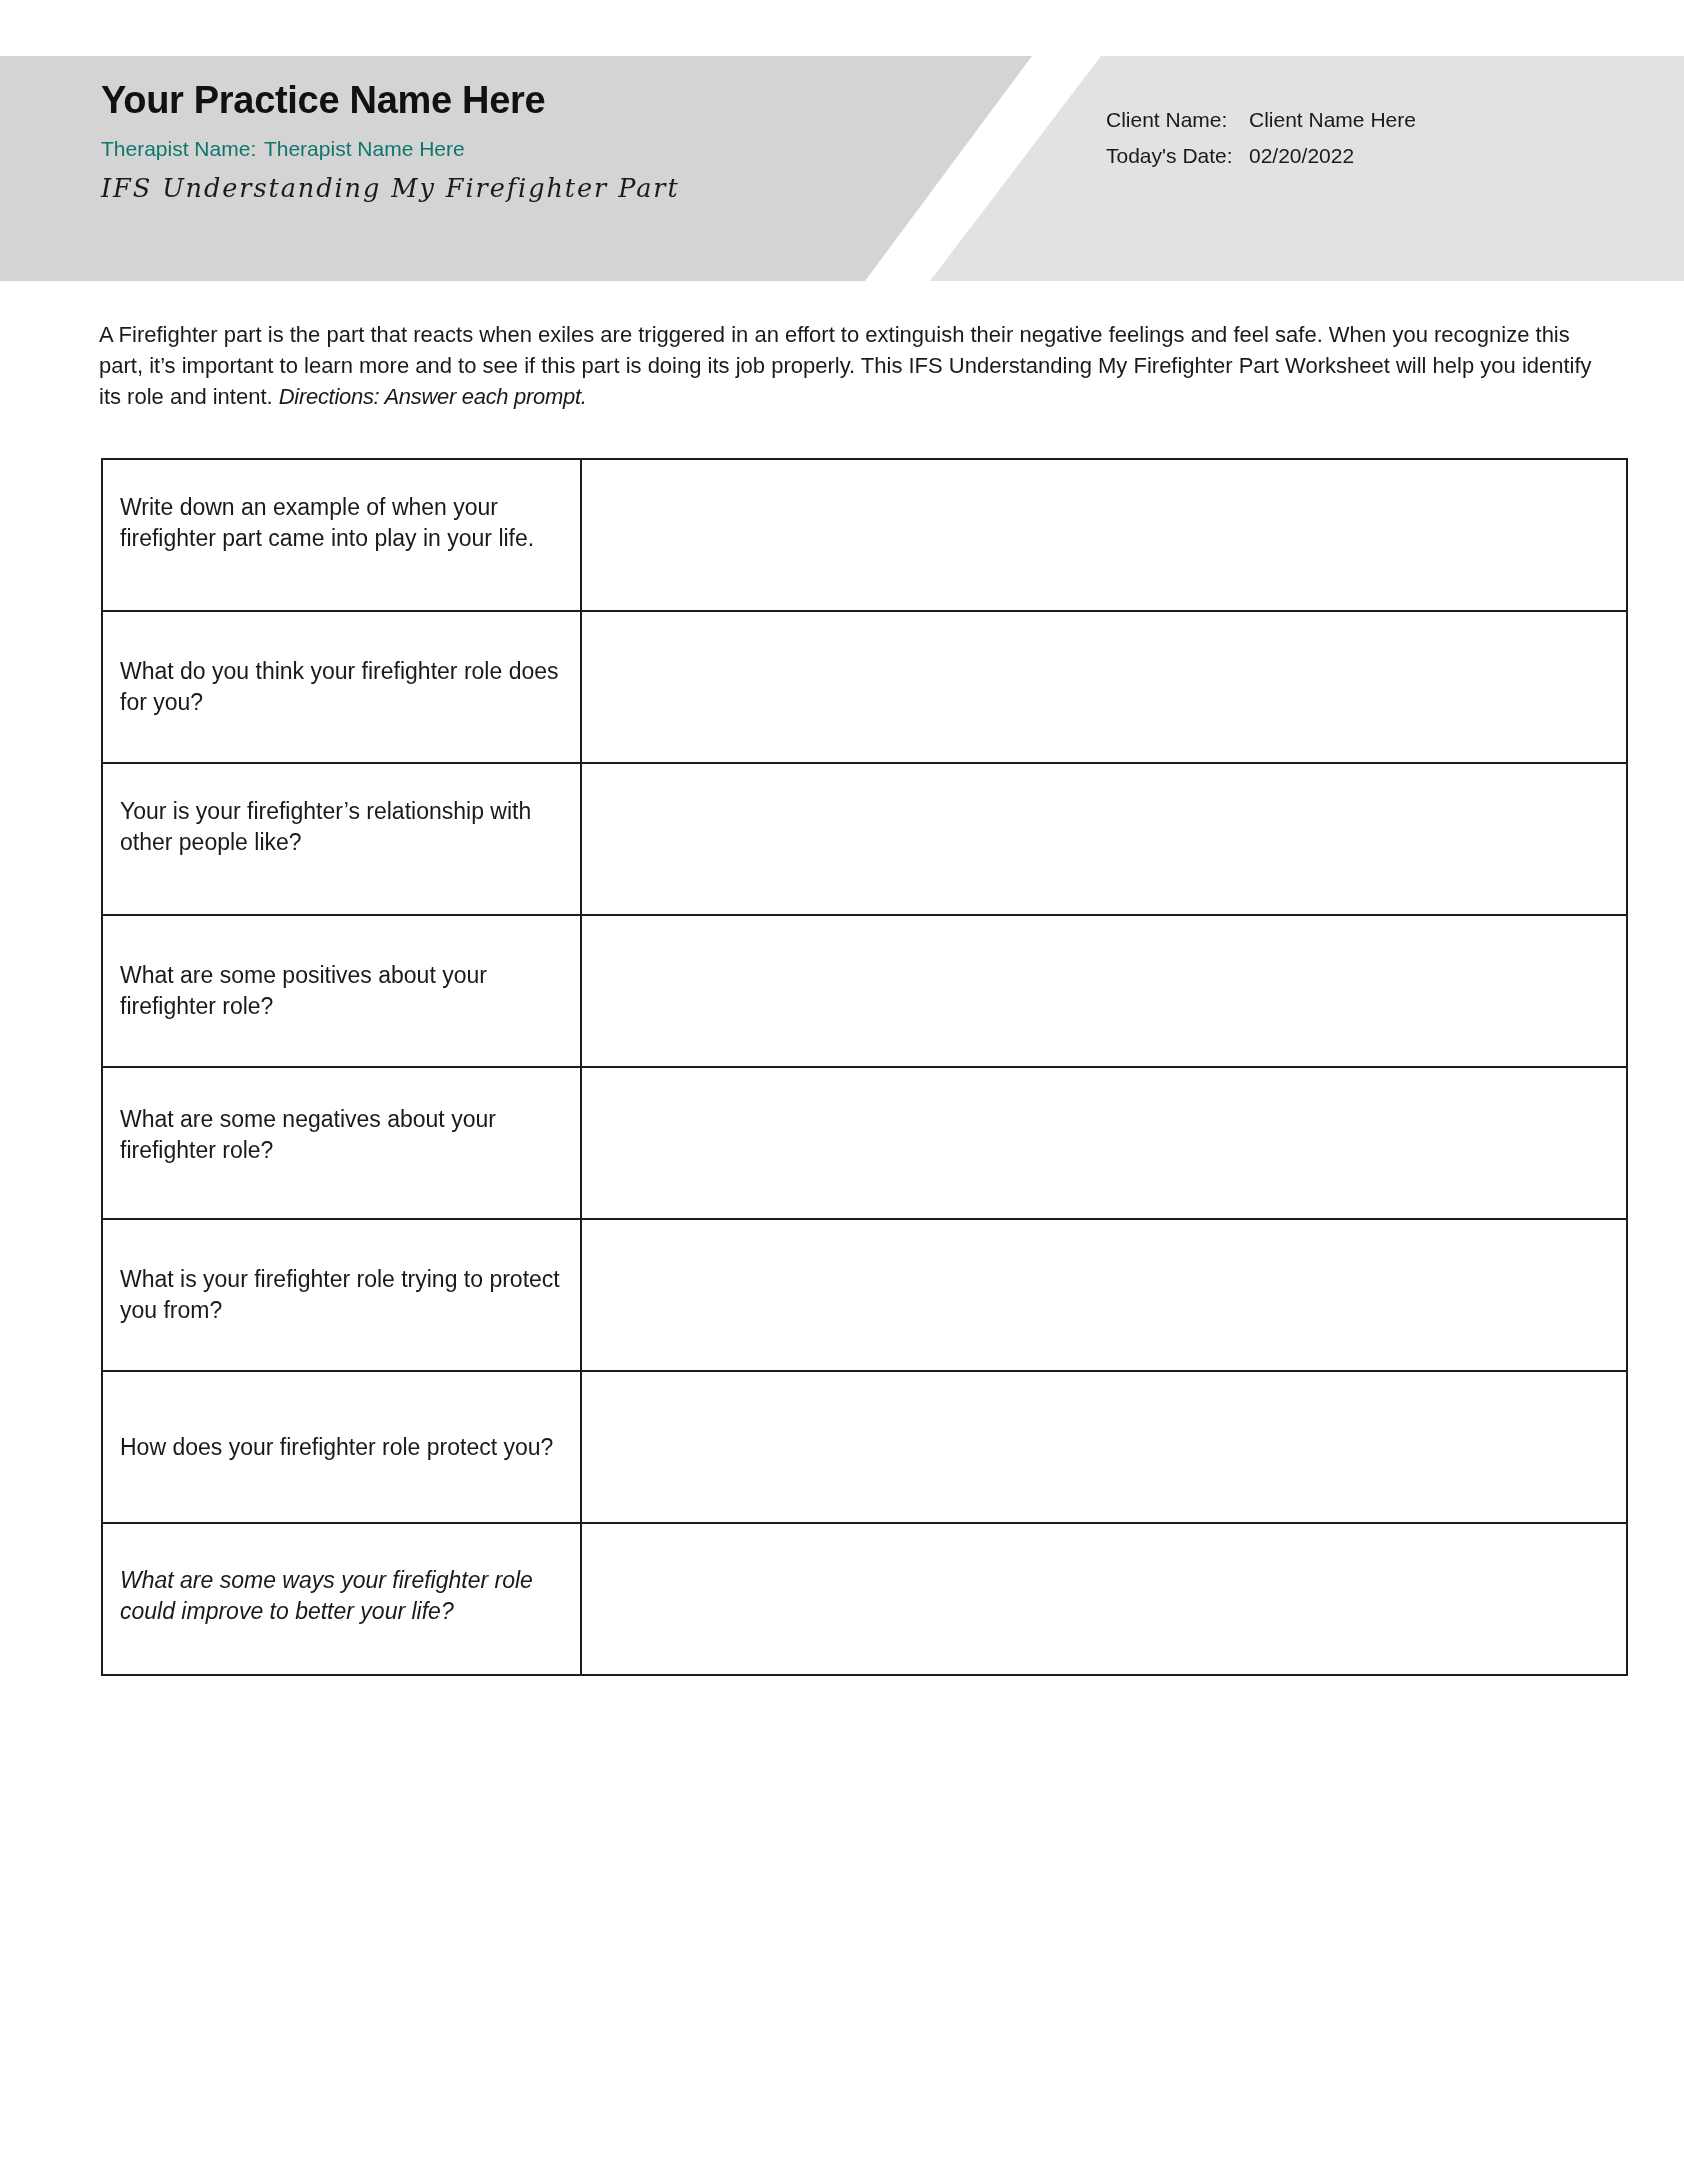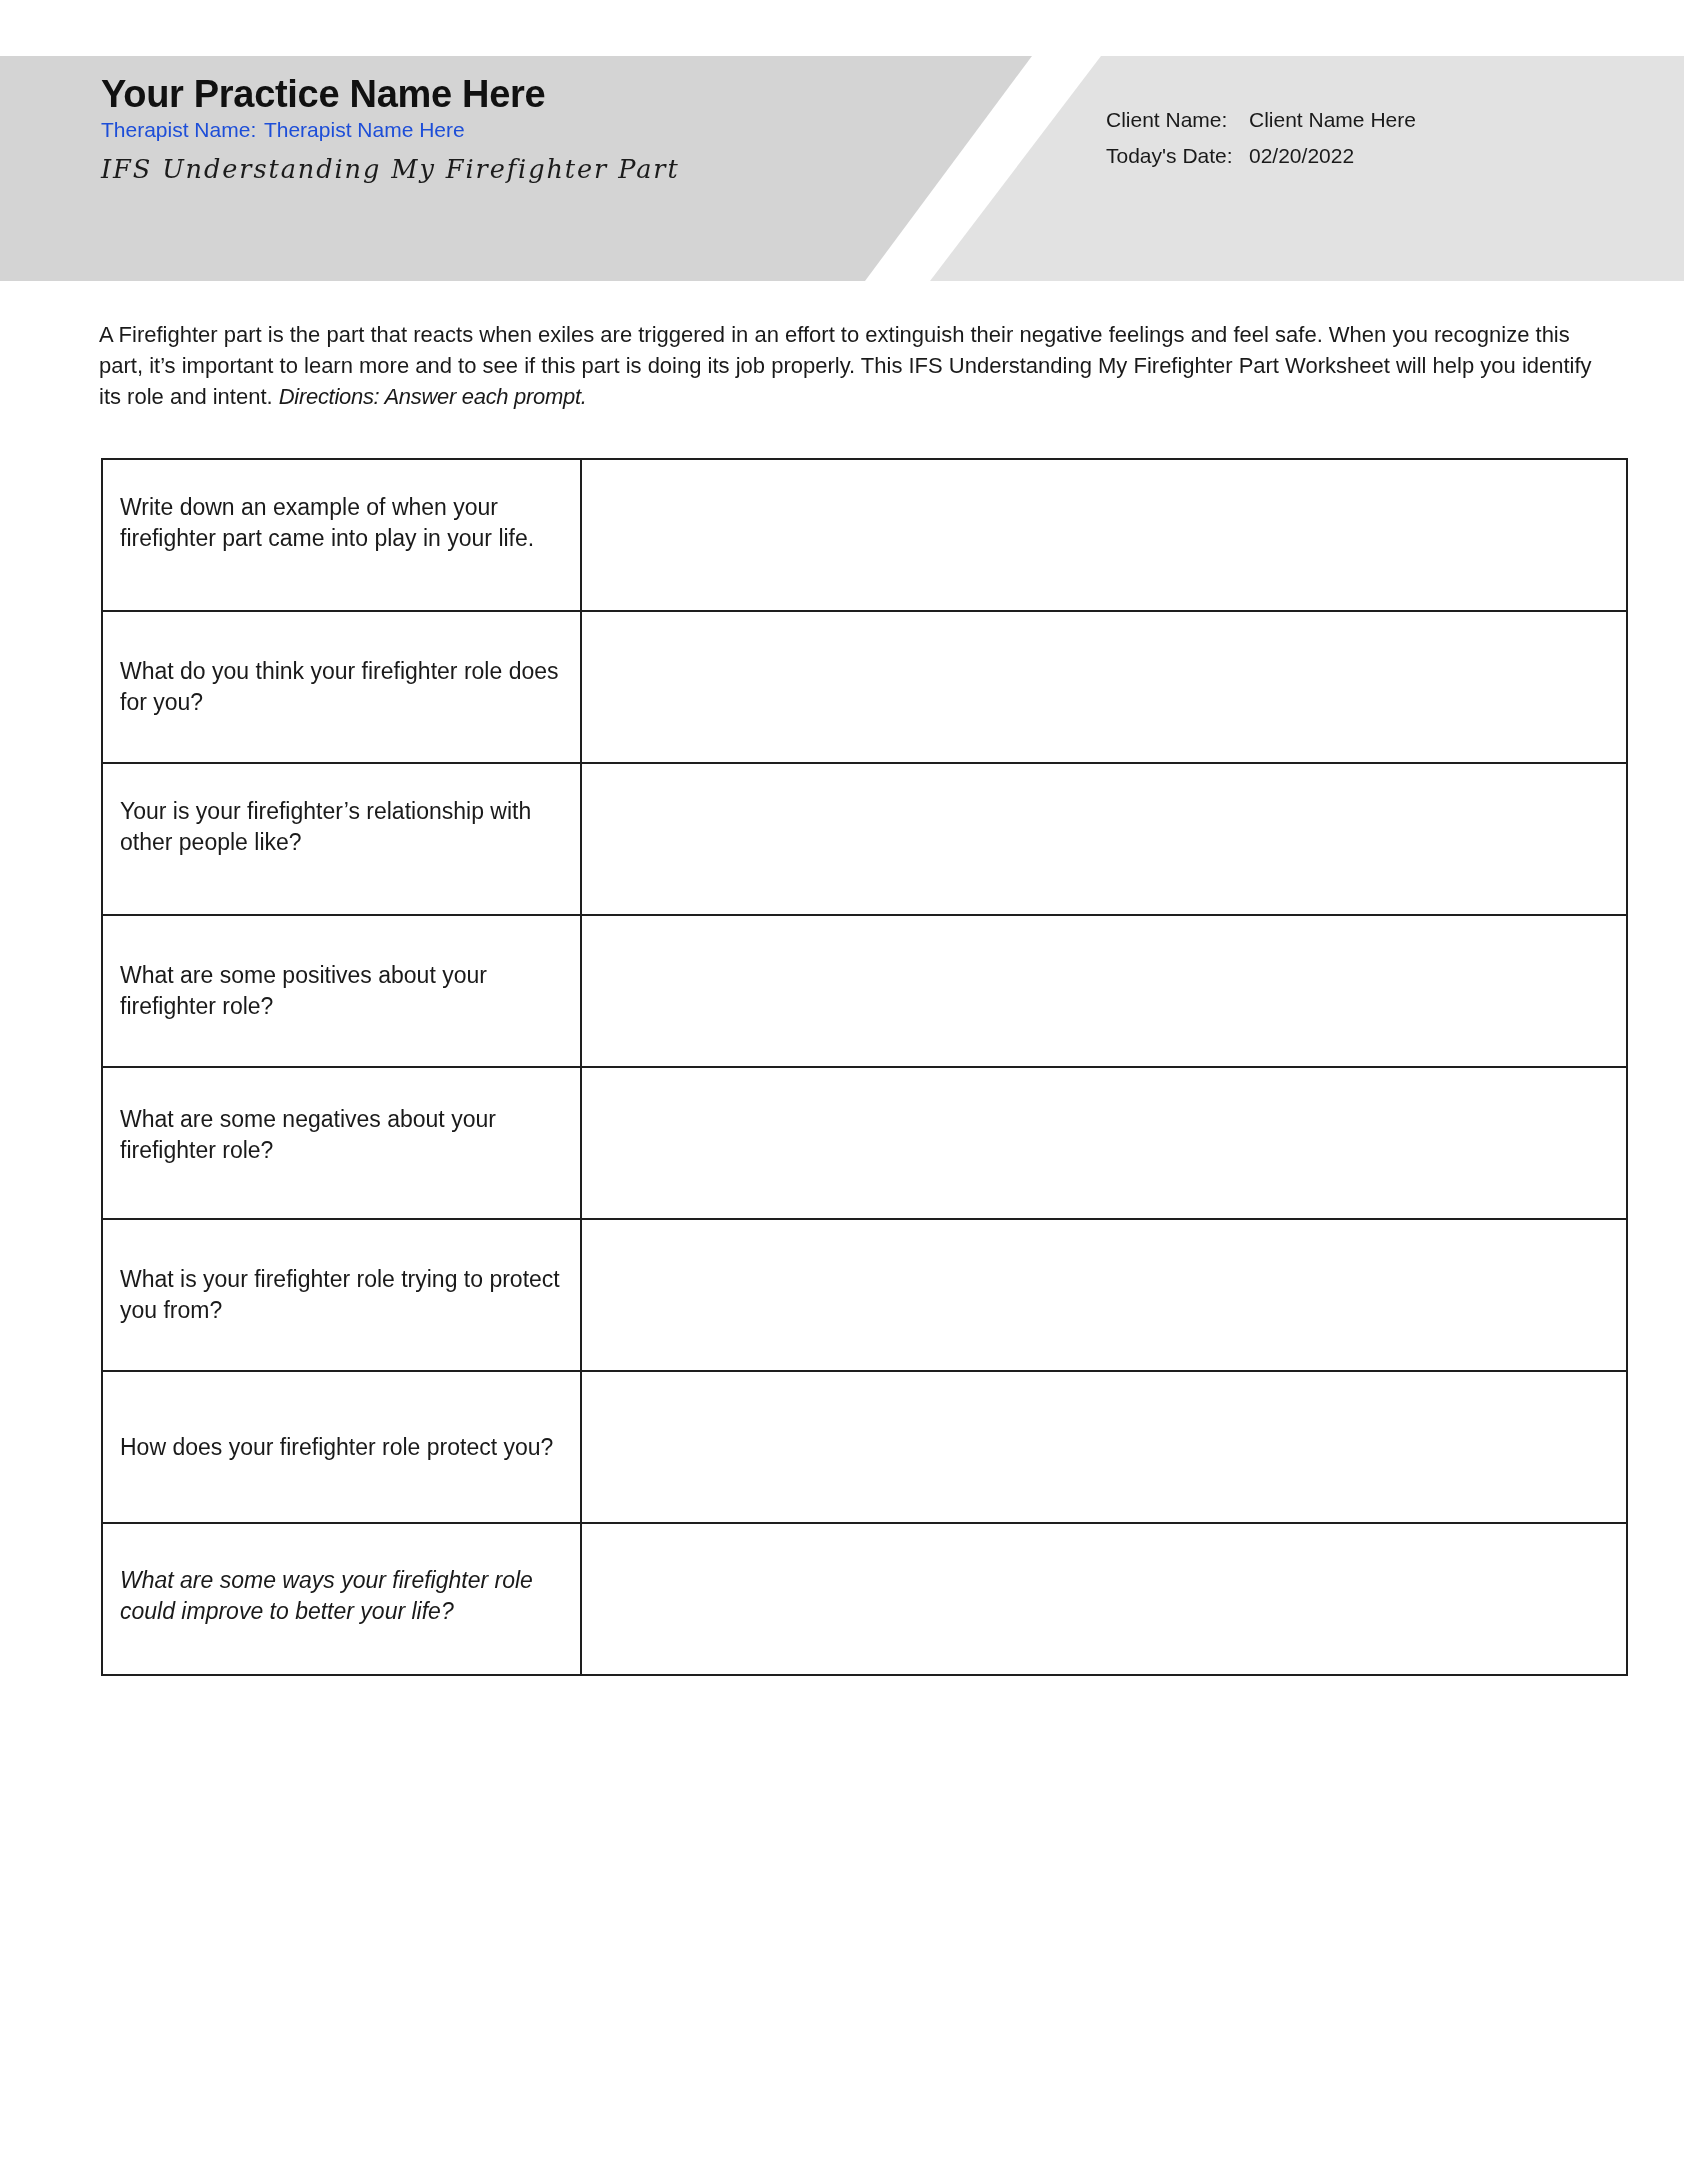--- a/index.html
+++ b/index.html
@@ -49,31 +49,31 @@
     left: 101px;
     top: 0;
     width: 852px;
     z-index: 5;
   }
   #practice-name {
     font-size: 38px;
     font-weight: bold;
     line-height: 1;
     margin: 0;
-    padding-top: 19px;
+    padding-top: 25px;
     letter-spacing: -0.3px;
     color: #111111;
     white-space: nowrap;
   }
   .therapist-row {
-    margin-top: 5px;
+    margin-top: 18px;
     font-size: 21px;
     line-height: 1.1;
     white-space: nowrap;
-    color: #1d4ed8;
+    color: #0f766e;
   }
   .therapist-row .label { }
   .therapist-row .value { margin-left: 7.7px; }
 
   #worksheet-title {
     margin-top: 12.8px;
     font-family: "DejaVu Serif", serif;
     font-style: italic;
     font-size: 25.6px;
     letter-spacing: 1.9px;

